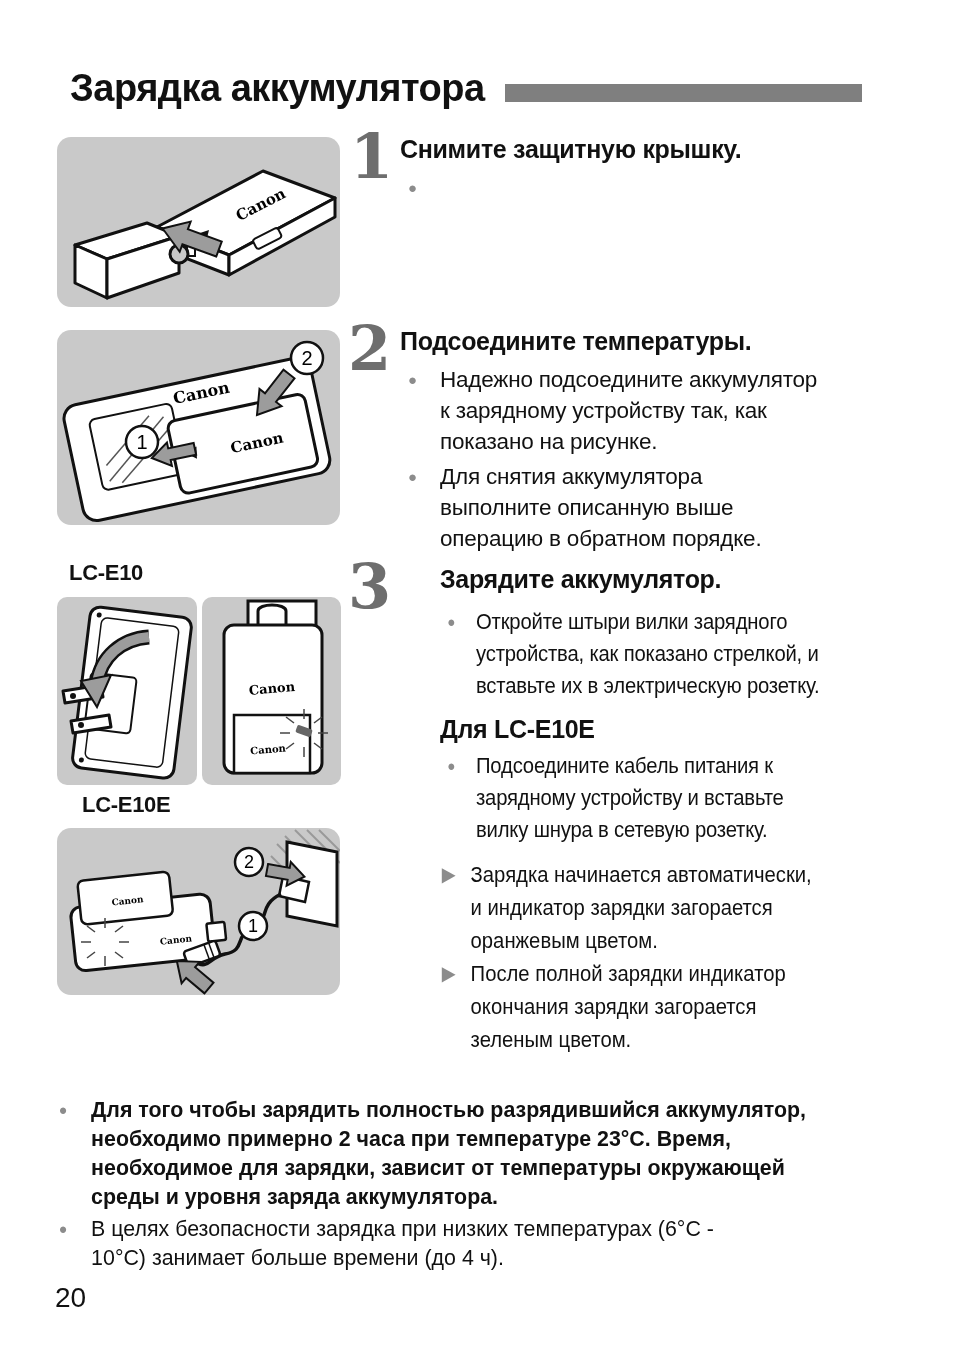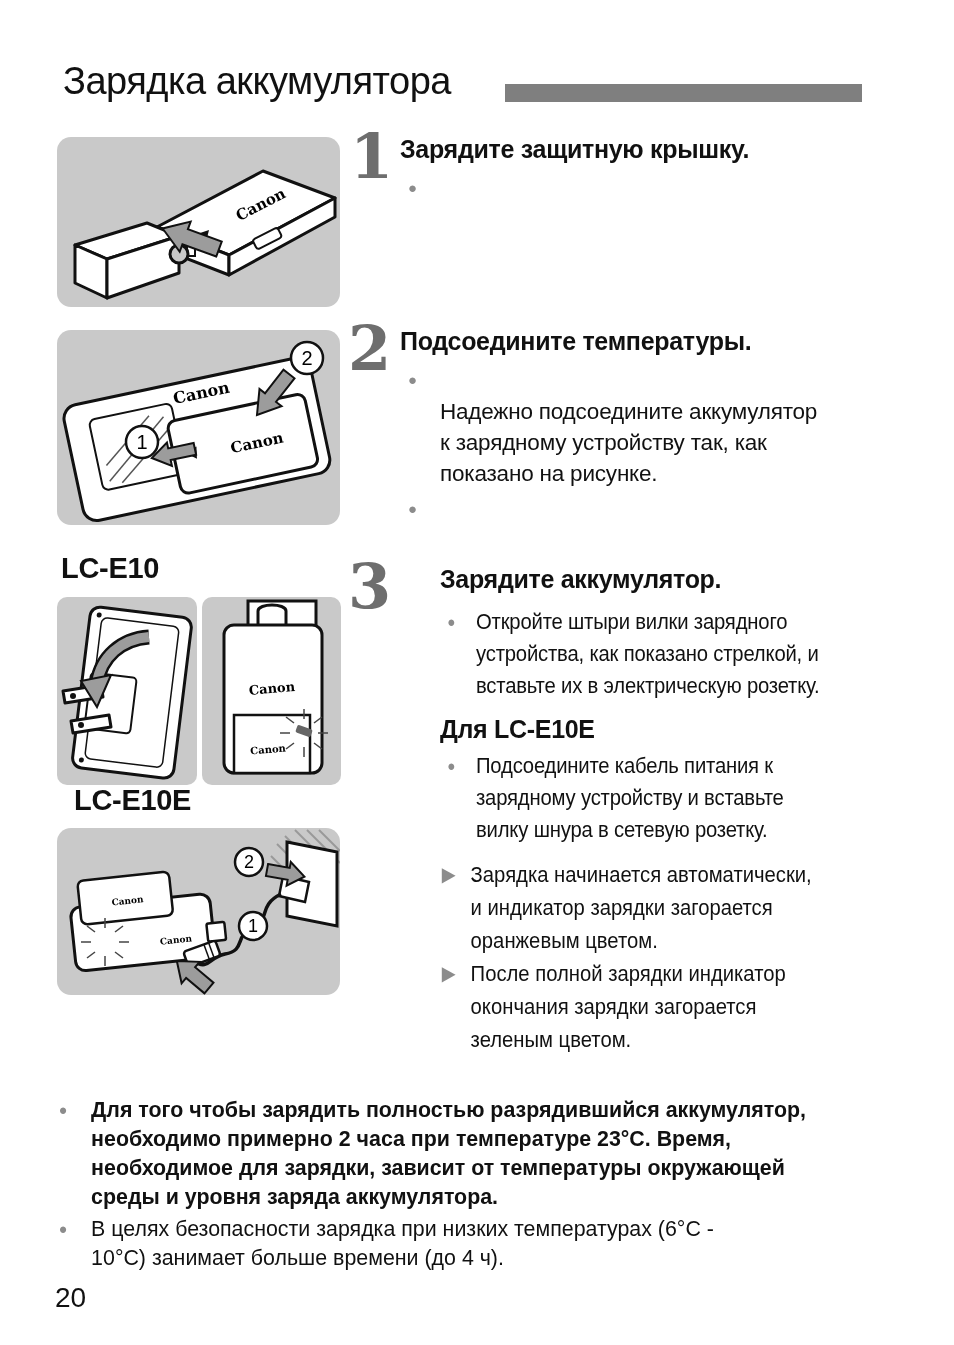--- a/index.html
+++ b/index.html
@@ -3,42 +3,42 @@
 <meta charset="utf-8">
 <style>
   html,body { margin:0; padding:0; }
   body {
     width:954px; height:1345px; position:relative;
     background:#ffffff; color:#111;
     font-family:"Liberation Sans", sans-serif;
     overflow:hidden;
   }
   .page-title {
-    position:absolute; left:55px; top:52px; margin:8px;
-    font-size:38px; font-weight:400; letter-spacing:-0.5px;
+    position:absolute; left:55px; top:52px; margin:15px;
+    font-size:38px; font-weight:700; letter-spacing:-0.5px;
   }
   .title-rule {
     position:absolute; left:505px; top:84px; width:357px; height:18px;
     background:#7f7f7f;
   }
   .panel {
     position:absolute; background:#c9c9c9; border-radius:14px; overflow:hidden;
   }
   .panel svg { display:block; width:100%; height:100%; }
-  .fig-label { position:absolute; margin:4px; font-size:29px; font-weight:700; letter-spacing:-0.3px; }
+  .fig-label { position:absolute; margin:12px; font-size:22px; font-weight:700; letter-spacing:-0.3px; }
   .step-num {
     position:absolute; font-family:"DejaVu Serif", serif; font-weight:700;
     font-size:62px; line-height:1; color:#6e6e6e;
   }
   .step-body { position:absolute; width:545px; }
   .step-heading { margin:0; font-size:25px; font-weight:700; line-height:38px; letter-spacing:-0.3px; }
   .bullet { display:flex; align-items:flex-start; margin-top:4px; }
   .bullet .dot { flex:none; width:32px; padding-left:8px; color:#8c8c8c; font-size:15px; line-height:32px; }
   .bullet .txt { white-space:pre-line; font-size:22.5px; line-height:32px; letter-spacing:-0.2px; }
-  .lh31 .txt { line-height:31px;margin-top:32px; }
+  .lh31 .txt { line-height:31px; }
   .result { display:flex; align-items:flex-start; }
   .result .tri { flex:none; width:32px; padding-left:2px; color:#8c8c8c; font-size:20px; line-height:33px; }
   .result .txt { white-space:pre-line; font-size:22.5px; line-height:33px; }
   .cond { transform:scaleX(0.90); transform-origin:0 0; width:111%; }
   .notes-wrap { position:absolute; left:55px; top:1092px; width:920px; transform:scaleX(0.95); transform-origin:0 0; }
   .note { display:flex; align-items:flex-start; margin-top:3px; }
   .note .dot { flex:none; width:34px; padding-left:4px; color:#8c8c8c; font-size:15px; line-height:29px; }
   .note .txt { white-space:pre-line; font-size:22.5px; line-height:29px; }
   .note.bold .txt { font-weight:700; }
   .page-number { position:absolute; left:55px; top:1282px; font-size:28px; }
@@ -72,21 +72,21 @@
     </g>
     <circle cx="122" cy="117" r="9" fill="#c9c9c9" stroke="#111" stroke-width="3"></circle>
     <g transform="translate(162,112) rotate(-160)">
       <path d="M0,-8 L36,-8 L36,-16 L60,0 L36,16 L36,8 L0,8 Z" fill="#9c9c9c" stroke="#111" stroke-width="2"></path>
     </g>
   </svg>
 </div>
 
 <div class="step-num" style="left:350px; top:126px;">1</div>
 <div class="step-body" style="left:400px; top:130px;">
-  <h2 class="step-heading">Зарядите защитную крышку.</h2>
+  <h2 class="step-heading">Снимите защитную крышку.</h2>
   <div class="bullet">
     <span class="dot">●</span>
   </div>
 </div>
 
 <div class="panel" style="left:57px; top:330px; width:283px; height:195px;">
   <svg viewBox="0 0 283 195">
     <g transform="rotate(-12 140 100)">
       <rect x="12" y="50" width="252" height="118" rx="14" fill="#fff" stroke="#111" stroke-width="3"></rect>
       <rect x="36" y="68" width="84" height="72" rx="6" fill="#fff" stroke="#111" stroke-width="2"></rect>
@@ -121,20 +121,23 @@
 <div class="step-body" style="left:400px; top:322px;">
   <h2 class="step-heading">Подсоедините температуры.</h2>
   <div class="bullet lh31">
     <span class="dot">●</span>
     <span class="txt">Надежно подсоедините аккумулятор
 к зарядному устройству так, как
 показано на рисунке.</span>
   </div>
   <div class="bullet lh31">
     <span class="dot">●</span>
+    <span class="txt">Для снятия аккумулятора
+выполните описанную выше
+операцию в обратном порядке.</span>
   </div>
 </div>
 
 <p class="fig-label" style="left:57px; top:548px;">LC-E10</p>
 
 <div class="panel" style="left:57px; top:597px; width:140px; height:188px; border-radius:10px;">
   <svg viewBox="0 0 140 188">
     <g transform="rotate(7 70 95)">
       <rect x="24" y="14" width="102" height="162" rx="10" fill="#fff" stroke="#111" stroke-width="3"></rect>
       <rect x="36" y="24" width="78" height="142" rx="6" fill="none" stroke="#111" stroke-width="1.5"></rect>

